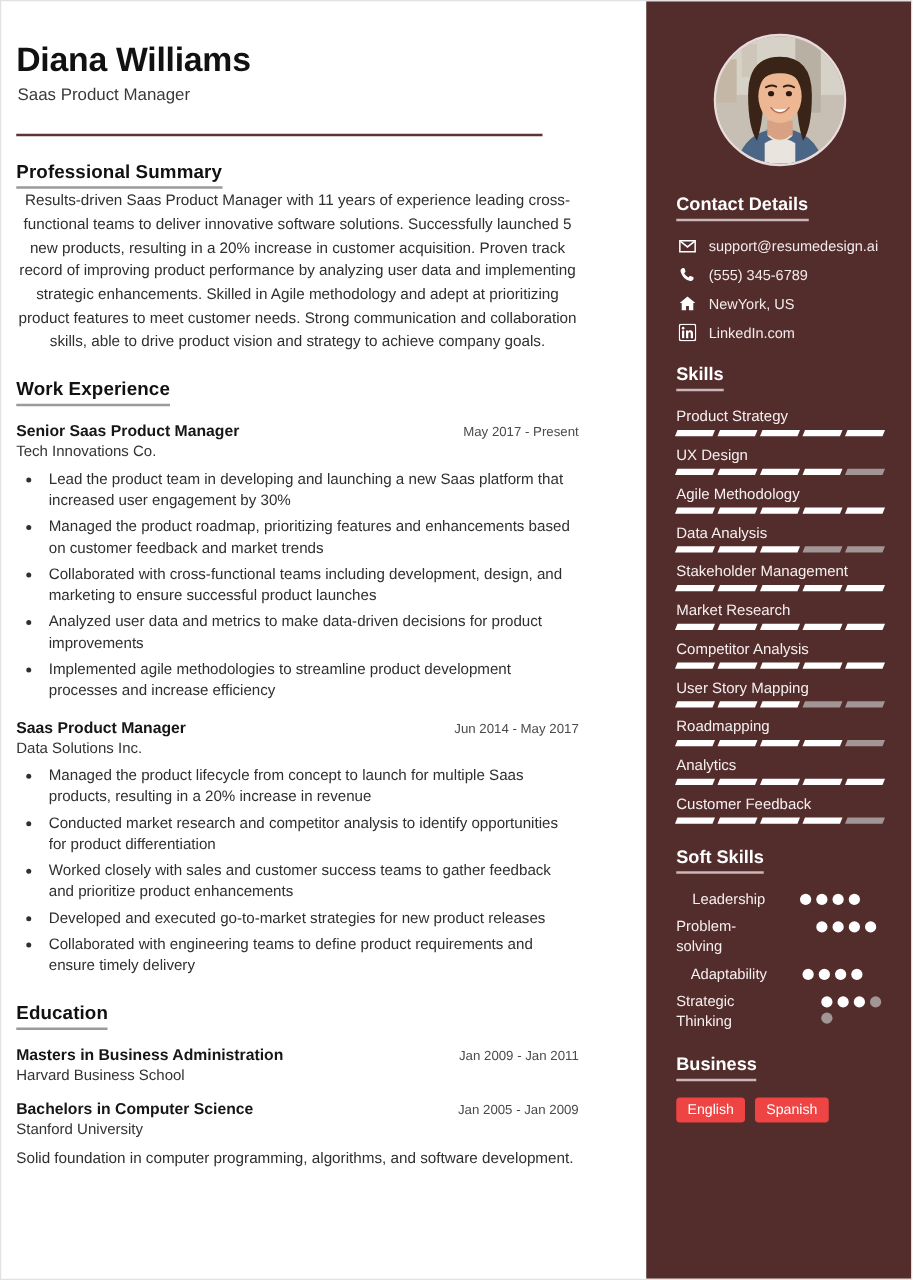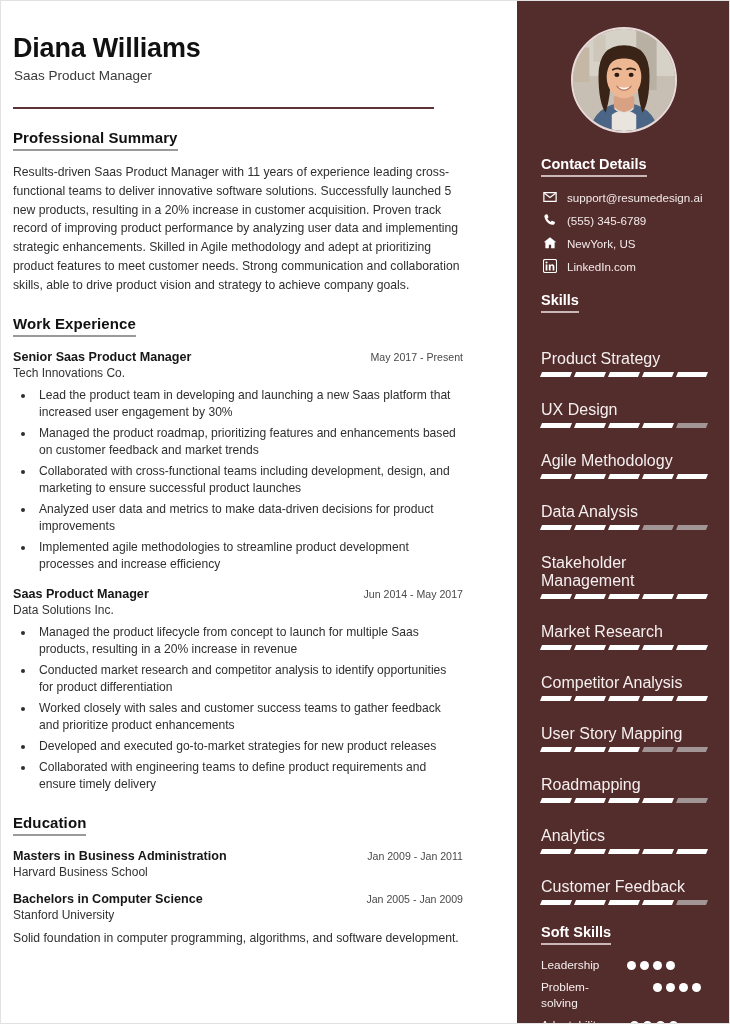--- a/index.html
+++ b/index.html
@@ -60,22 +60,21 @@
     color: #111111;
     display: inline-block;
     padding-bottom: 3px;
     border-bottom: 2px solid #9a9a9a;
     letter-spacing: 0.1px;
   }
   .summary-text {
     font-size: 12.2px;
     line-height: 1.54;
     color: #2f2f2f;
-    margin-top: 12px;
-    text-align: left;
+    text-align: center;
   }
 
   .entry { margin-top: 13px; }
   .entry-head {
     display: flex;
     justify-content: space-between;
     align-items: baseline;
   }
   .entry-role {
     font-size: 12.6px;
@@ -162,41 +161,40 @@
     margin-right: 9px;
     display: flex;
     align-items: center;
     justify-content: center;
     color: #ffffff;
   }
   .contact-icon svg { display: block; }
 
   .skill-item { margin-bottom: 8px; }
   .skill-label {
-    font-size: 16px;
+    font-size: 12px;
     color: #f6efef;
     margin-bottom: 4px;
-    margin-top: 24px;
   }
   .skill-bar {
     display: flex;
     gap: 4px;
   }
   .seg {
     flex: 1;
     height: 5px;
     background: #a19595;
     transform: skewX(-22deg);
   }
   .seg.on { background: #ffffff; }
 
   .soft-row {
     display: flex;
     align-items: flex-start;
-    justify-content: flex-start;
+    justify-content: center;
     margin-bottom: 7px;
     gap: 28px;
   }
   .soft-label {
     font-size: 11.8px;
     color: #f6efef;
     line-height: 1.3;
     max-width: 108px;
   }
   .dots {

